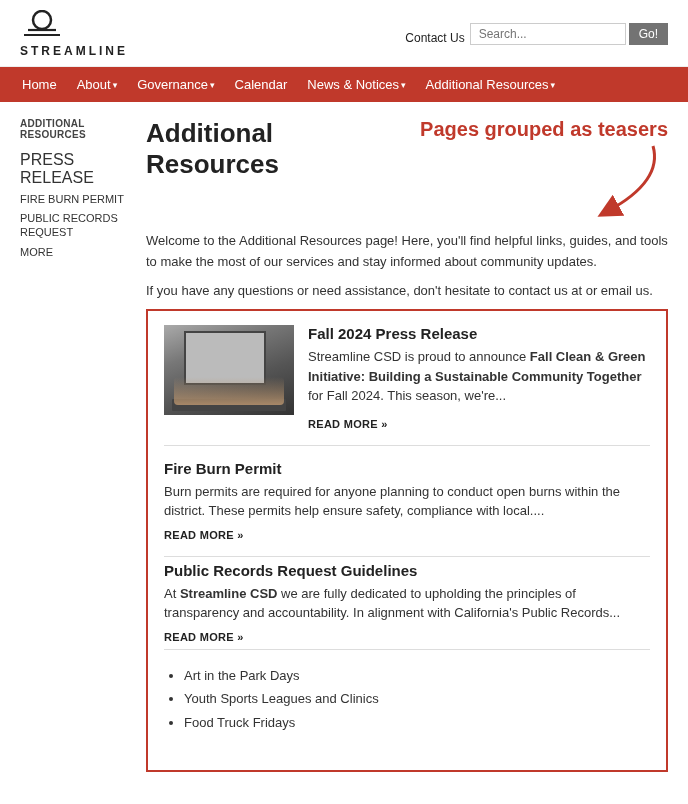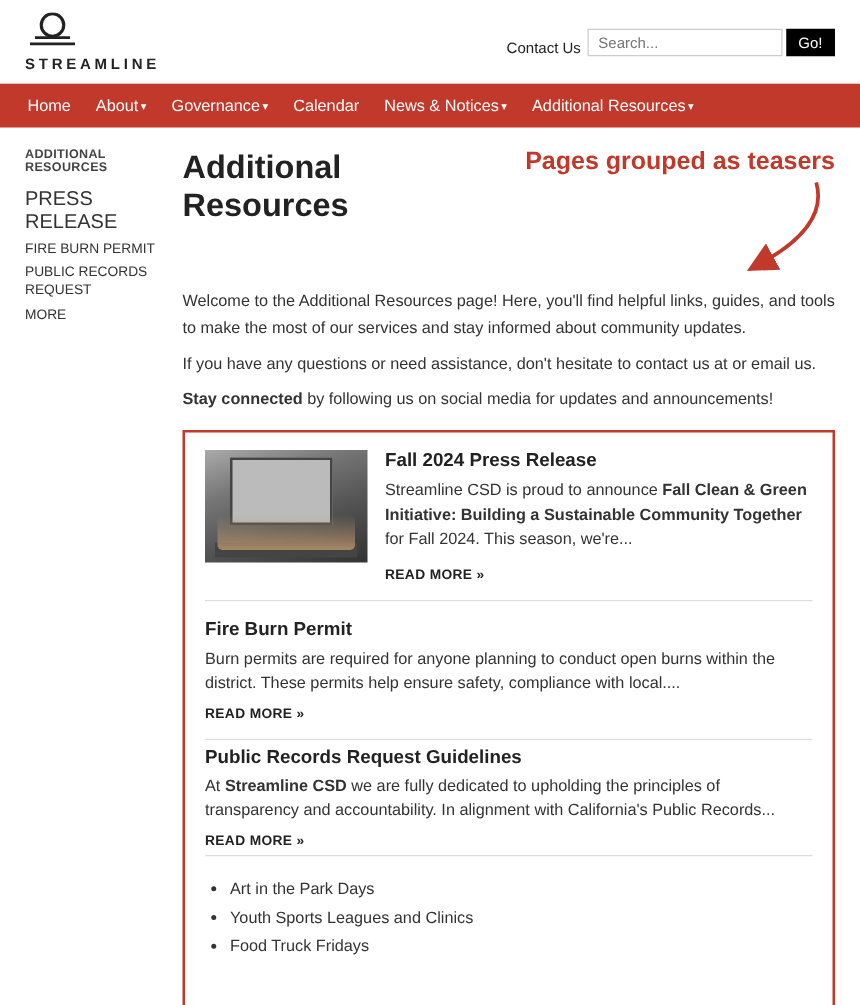--- a/index.html
+++ b/index.html
@@ -15,21 +15,21 @@
       <circle cx="22" cy="10" r="9" fill="none" stroke="#222" stroke-width="2.5"></circle>
       <line x1="8" y1="20" x2="36" y2="20" stroke="#222" stroke-width="2.2"></line>
       <line x1="4" y1="25" x2="40" y2="25" stroke="#222" stroke-width="2.2"></line>
     </svg>
     <div style="font-size:12px; font-weight:bold; letter-spacing:3px; color:#222; margin-top:1px;">STREAMLINE</div>
   </div>
   <div style="display:flex; align-items:flex-end; gap:5px;">
     <a style="font-size:12px; color:#222; text-decoration:none; cursor:pointer;">Contact Us</a>
     <div style="display:flex; gap:3px;">
       <input type="text" style="border: 1px solid rgb(204, 204, 204); padding: 3px 8px; font-size: 12px; width: 156px; color: rgb(153, 153, 153);" placeholder="Search...">
-      <button style="background:#000000; color:#fff; border:none; padding:3px 10px; font-size:12px; cursor:pointer;">Go!</button>
+      <button style="background:#737373; color:#fff; border:none; padding:3px 10px; font-size:12px; cursor:pointer;">Go!</button>
     </div>
   </div>
 </div>
 
 <nav style="background:#c0392b; display:flex; align-items:center; padding:0 12px;">
   <a style="color:#fff; padding:10px 10px; font-size:13px; cursor:pointer; text-decoration:none; display:flex; align-items:center; gap:2px;">Home</a>
   <a style="color:#fff; padding:10px 10px; font-size:13px; cursor:pointer; text-decoration:none; display:flex; align-items:center; gap:2px;">About <span style="font-size:9px;">▾</span></a>
   <a style="color:#fff; padding:10px 10px; font-size:13px; cursor:pointer; text-decoration:none; display:flex; align-items:center; gap:2px;">Governance <span style="font-size:9px;">▾</span></a>
   <a style="color:#fff; padding:0 10px; font-size:13px; cursor:pointer; text-decoration:none; display:flex; align-items:center; gap:2px;">Calendar</a>
   <a style="color:#fff; padding:10px 10px; font-size:13px; cursor:pointer; text-decoration:none; display:flex; align-items:center; gap:2px;">News &amp; Notices <span style="font-size:9px;">▾</span></a>
@@ -59,21 +59,20 @@
             <marker id="arrowhead" markerWidth="8" markerHeight="8" refX="4" refY="4" orient="auto">
               <path d="M 0 0 L 8 4 L 0 8 Z" fill="#c0392b"></path>
             </marker>
           </defs>
         </svg>
       </div>
     </div>
 
     <p style="font-size:13px; color:#333; line-height:1.6; margin-bottom:8px;">Welcome to the Additional Resources page! Here, you'll find helpful links, guides, and tools to make the most of our services and stay informed about community updates.</p>
     <p style="font-size:13px; color:#333; line-height:1.6; margin-bottom:8px;">If you have any questions or need assistance, don't hesitate to contact us at or email us.</p>
-    <p style="font-size:13px; color:#333; line-height:1.6; margin-bottom:14px;"><strong>Stay connected</strong> by following us on social media for updates and announcements!</p>
 
     <div style="border:2px solid #c0392b; padding:14px 16px;">
 
       <div style="padding-bottom:14px;">
         <div style="display:flex; gap:14px;">
 
           <div style="width:130px; height:90px; flex-shrink:0; background: linear-gradient(160deg, #aaa 0%, #777 30%, #555 60%, #333 100%); position:relative; overflow:hidden;">
 
             <div style="position:absolute; top:6px; left:20px; width:82px; height:54px; background:#bbb; border:2px solid #444;"></div>
 

